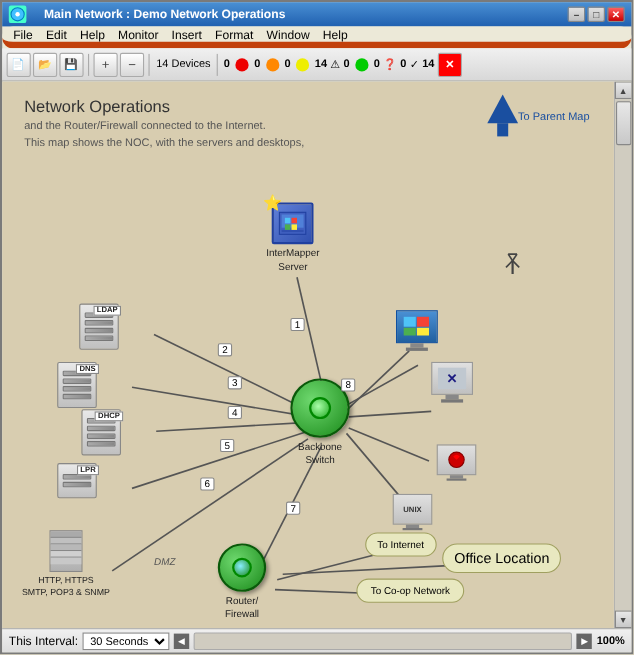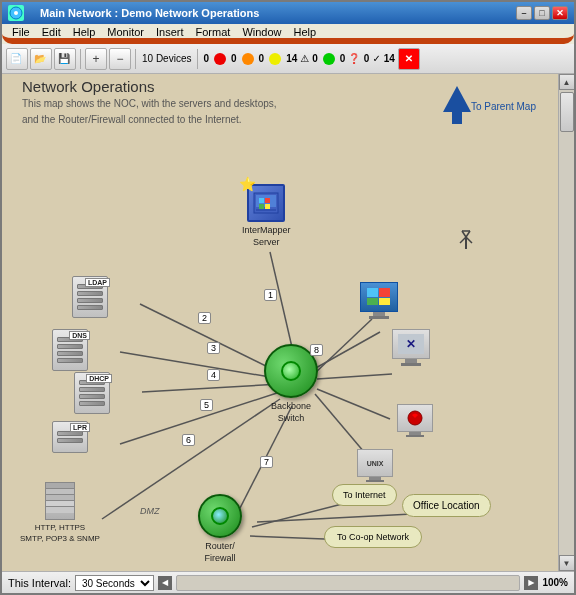--- a/index.html
+++ b/index.html
@@ -151,21 +151,21 @@
     }
     .scrollbar-h {
       flex: 1; height: 16px;
       background: #d0ccc0;
       border: 1px solid #aaa; border-radius: 2px;
     }
     .zoom-label { font-size: 10px; font-weight: bold; }
 
     
     .map-title-area {
-      position: absolute; top: 4px; left: 20px;
+      position: absolute; top: 15px; left: 20px;
     }
     .map-title { font-size: 15px; font-weight: normal; color: #333; }
     .map-desc { font-size: 10px; color: #555; margin-top: 2px; line-height: 14px; }
 
     .to-parent-btn {
       position: absolute; top: 10px; right: 30px;
       display: flex; flex-direction: row; align-items: center;
       cursor: pointer;
     }
     .parent-label { font-size: 10px; color: #1a4fa0; margin-top: 2px; text-align: center; }
@@ -291,21 +291,21 @@
   </div>
 
   <div class="toolbar">
     <div class="toolbar-btn">📄</div>
     <div class="toolbar-btn">📂</div>
     <div class="toolbar-btn">💾</div>
     <div class="toolbar-sep"></div>
     <div class="toolbar-btn" style="font-size:12px;">+</div>
     <div class="toolbar-btn" style="font-size:12px;">−</div>
     <div class="toolbar-sep"></div>
-    <span class="toolbar-label">10 Devices</span>
+    <span class="toolbar-label">14 Devices</span>
     <div class="toolbar-sep"></div>
     <span class="toolbar-count">0</span>
     <span class="status-dot dot-red"></span>
     <span class="toolbar-count">0</span>
     <span class="status-dot dot-orange"></span>
     <span class="toolbar-count">0</span>
     <span class="status-dot dot-yellow"></span>
     <span class="toolbar-count">14</span>
     <span style="font-size:10px;">⚠</span>
     <span class="toolbar-count">0</span>
@@ -346,22 +346,22 @@
         <line x1="255" y1="448" x2="410" y2="440" stroke="#555" stroke-width="1.5"></line>
 
         <line x1="312" y1="295" x2="378" y2="258" stroke="#555" stroke-width="1.5"></line>
         <line x1="315" y1="305" x2="390" y2="300" stroke="#555" stroke-width="1.5"></line>
         <line x1="315" y1="315" x2="388" y2="345" stroke="#555" stroke-width="1.5"></line>
         <line x1="313" y1="320" x2="368" y2="385" stroke="#555" stroke-width="1.5"></line>
       </svg>
 
       <div class="map-title-area">
         <div class="map-title">Network Operations</div>
+        <div class="map-desc">and the Router/Firewall connected to the Internet.</div>
         <div class="map-desc">This map shows the NOC, with the servers and desktops,</div>
-        <div class="map-desc">and the Router/Firewall connected to the Internet.</div>
       </div>
 
       <div class="to-parent-btn" style="right:22px; top:12px;">
         <div style="display:flex;flex-direction:column;align-items:center;">
           <div style="width:0;height:0;border-left:14px solid transparent;border-right:14px solid transparent;border-bottom:26px solid #1a4fa0;"></div>
           <div style="width:10px;height:12px;background:#1a4fa0;"></div>
         </div>
         <span class="parent-label">To Parent Map</span>
       </div>
 
@@ -520,21 +520,21 @@
           <div style="width:12px;height:3px;background:#888;margin:0 auto;"></div>
           <div style="width:18px;height:2px;background:#777;margin:0 auto;"></div>
         </div>
       </div>
 
       <div style="position:absolute;left:330px;top:410px;">
         <div class="cloud-shape" style="padding:5px 10px;border-radius:20px;font-size:9px;">To Internet</div>
       </div>
 
       <div style="position:absolute;left:400px;top:420px;">
-        <div class="cloud-shape" style="padding:5px 10px;border-radius:20px;font-size:10px;">Office Location</div>
+        <div class="cloud-shape" style="padding:5px 10px;border-radius:20px;font-size:13px;">Office Location</div>
       </div>
 
       <div style="position:absolute;left:322px;top:452px;">
         <div class="cloud-shape" style="padding:5px 12px;border-radius:20px;font-size:9px;">To Co-op Network</div>
       </div>
 
       <div style="position:absolute;left:138px;top:432px;font-style:italic;font-size:9px;color:#555;">DMZ</div>
 
       <div class="line-label" style="left:262px;top:215px;">1</div>
       <div class="line-label" style="left:196px;top:238px;">2</div>

